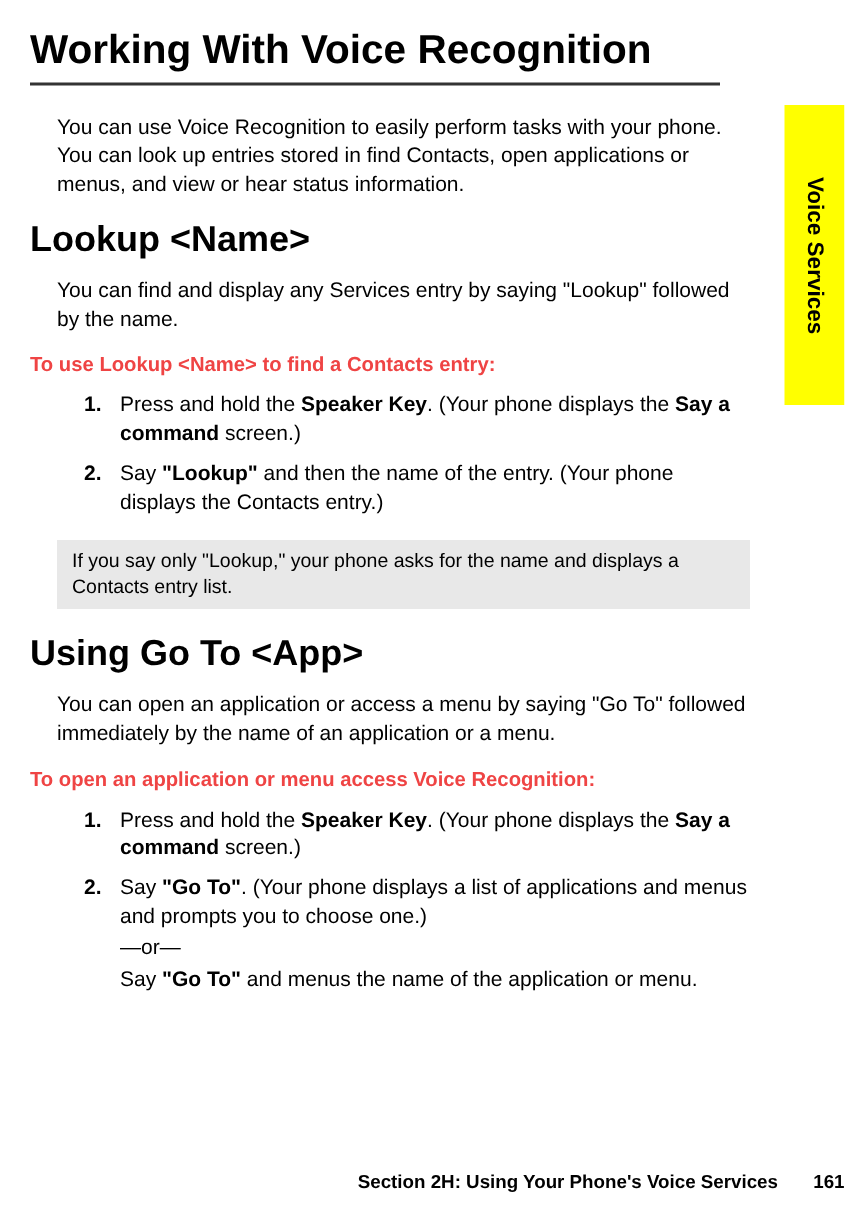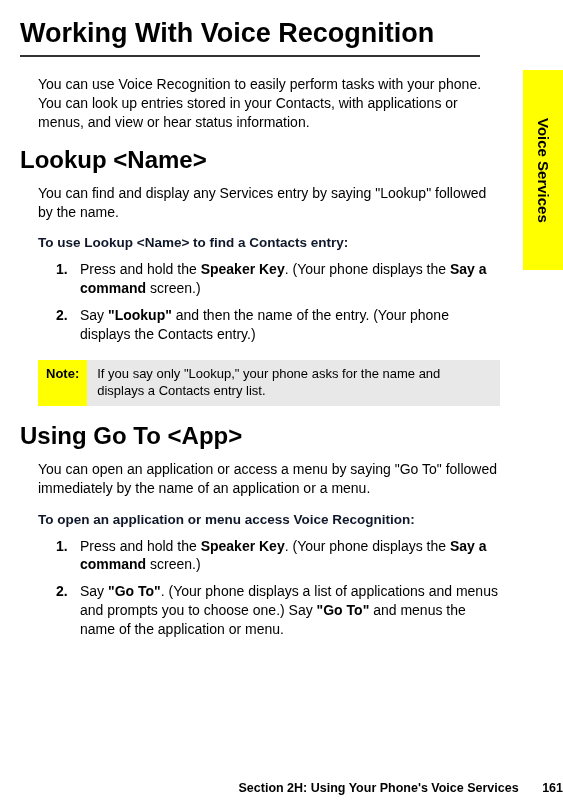--- a/index.html
+++ b/index.html
@@ -53,22 +53,21 @@
     }
     .sub-heading {
       font-size: 24px;
       font-weight: bold;
       color: #000;
       margin-bottom: 10px;
     }
     .instruction-heading {
       font-size: 13.5px;
       font-weight: bold;
-      color: #0f172a;
-      margin-left: 18px;
+      color: #ef4444;
       margin-bottom: 10px;
     }
     .step-list {
       margin-left: 36px;
       margin-bottom: 16px;
       max-width: 445px;
     }
     .step-item {
       font-size: 14px;
       line-height: 1.35;
@@ -128,21 +127,21 @@
 </head>
 <body>
 
 <h1 class="main-heading">Working With Voice Recognition</h1>
 <div class="heading-rule"></div>
 
 <div class="side-tab">
   <span class="side-tab-text">Voice Services</span>
 </div>
 
-<p class="intro-para">You can use Voice Recognition to easily perform tasks with your phone. You can look up entries stored in your Contacts, with applications or menus, and view or hear status information.</p>
+<p class="intro-para">You can use Voice Recognition to easily perform tasks with your phone. You can look up entries stored in find Contacts, open applications or menus, and view or hear status information.</p>
 
 <h2 class="sub-heading">Lookup &lt;Name&gt;</h2>
 <p class="body-para">You can find and display any Services entry by saying "Lookup" followed by the name.</p>
 <p class="instruction-heading">To use Lookup &lt;Name&gt; to find a Contacts entry:</p>
 
 <div class="step-list">
   <div class="step-item">
     <span class="step-num">1.</span>
     <span class="step-text">
       <span>Press and hold the </span><span class="bold">Speaker Key</span><span>. (Your phone displays the </span><span class="bold">Say a command</span><span> screen.)</span>
@@ -150,39 +149,39 @@
   </div>
   <div class="step-item">
     <span class="step-num">2.</span>
     <span class="step-text">
       <span>Say </span><span class="bold">"Lookup"</span><span> and then the name of the entry. (Your phone displays the Contacts entry.)</span>
     </span>
   </div>
 </div>
 
 <div class="note-box">
-  <div class="note-label">Note:</div>
   <div class="note-content">If you say only "Lookup," your phone asks for the name and displays a Contacts entry list.</div>
 </div>
 
 <h2 class="sub-heading">Using Go To &lt;App&gt;</h2>
 <p class="body-para">You can open an application or access a menu by saying "Go To" followed immediately by the name of an application or a menu.</p>
 <p class="instruction-heading">To open an application or menu access Voice Recognition:</p>
 
 <div class="step-list">
   <div class="step-item">
     <span class="step-num">1.</span>
     <span class="step-text">
       <span>Press and hold the </span><span class="bold">Speaker Key</span><span>. (Your phone displays the </span><span class="bold">Say a command</span><span> screen.)</span>
     </span>
   </div>
   <div class="step-item">
     <span class="step-num">2.</span>
     <span class="step-text">
       <span>Say </span><span class="bold">"Go To"</span><span>. (Your phone displays a list of applications and menus and prompts you to choose one.)</span>
+      <div class="or-text">—or—</div>
       <span>Say </span><span class="bold">"Go To"</span><span> and menus the name of the application or menu.</span>
     </span>
   </div>
 </div>
 
 <div class="footer">
   <span>Section 2H: Using Your Phone's Voice Services</span>
   <span class="page-num">161</span>
 </div>
 

